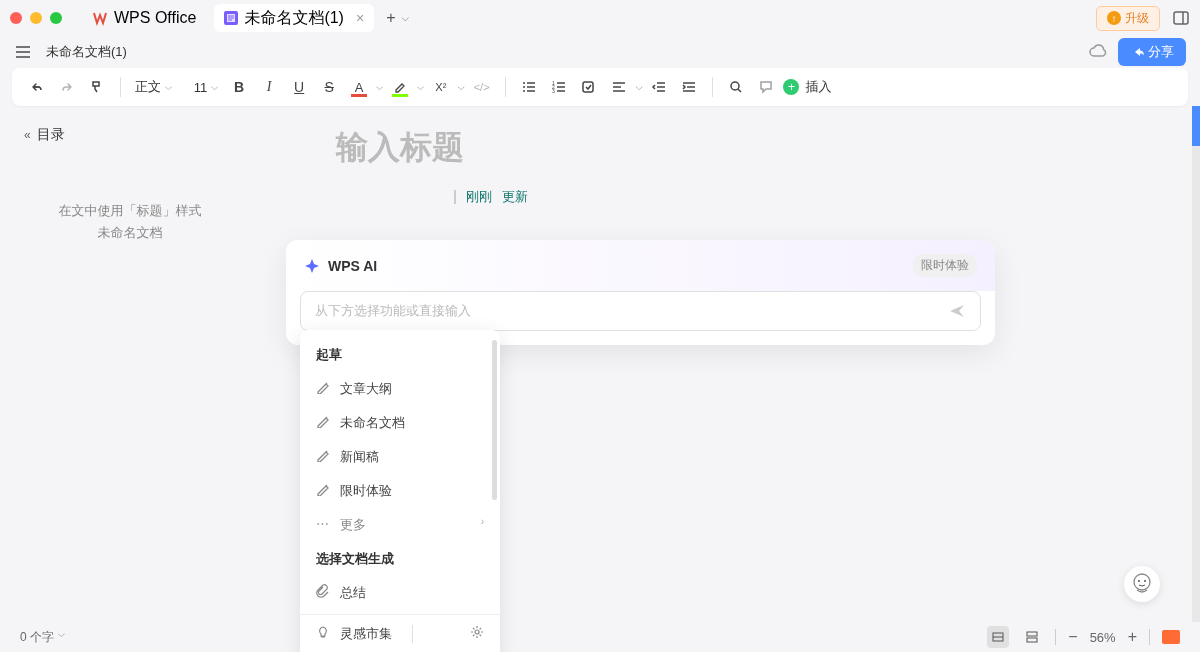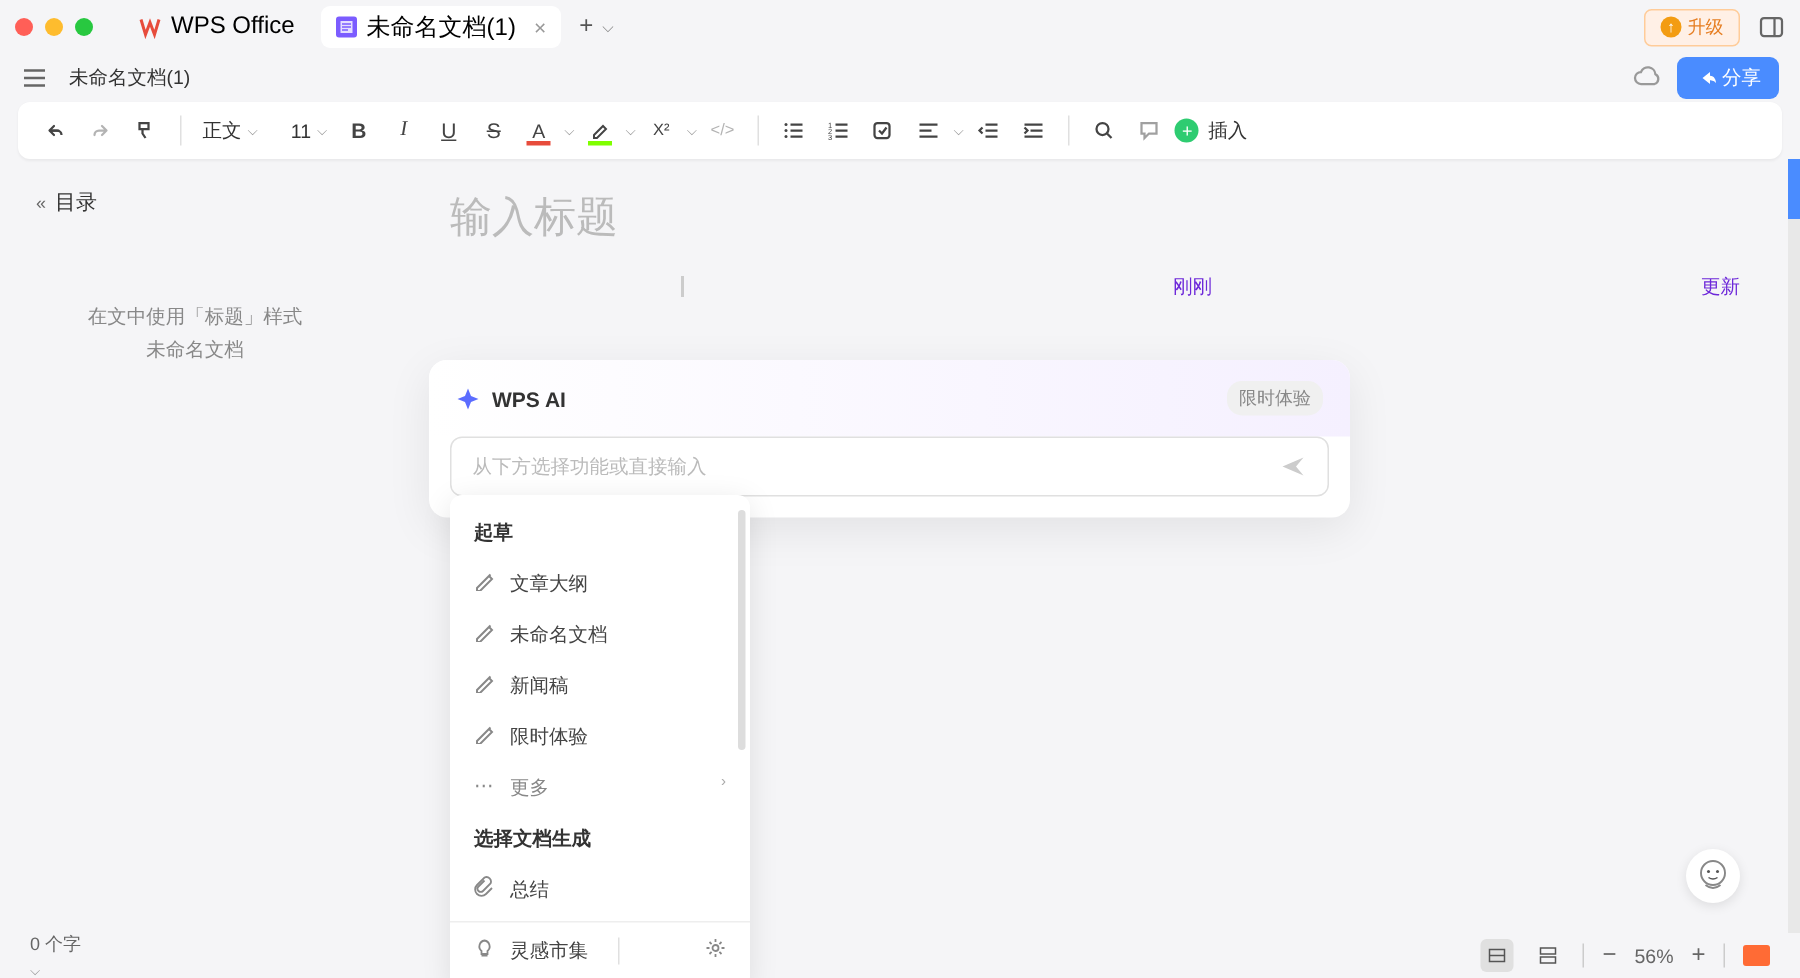--- a/index.html
+++ b/index.html
@@ -48,26 +48,26 @@
 .insert-label { font-size: 13px; color: #333; }
 
 
 .main { position: relative; display: flex; height: calc(100% - 36px - 32px - 38px - 30px); }
 .sidebar-toc { width: 260px; padding: 20px 24px; }
 .toc-header { display: flex; align-items: center; gap: 6px; font-size: 14px; color: #333; font-weight: 500; }
 .toc-collapse { font-size: 12px; color: #666; }
 .toc-hint { margin-top: 56px; font-size: 13px; color: #888; text-align: center; line-height: 1.7; }
 
 .content { flex: 1; padding: 20px 40px; position: relative; }
-.title-placeholder { font-size: 28px; color: #bbb; font-weight: 400; }
-.update-info { margin-top: 18px; margin-left: 154px; display: flex; align-items: center; gap: 10px; font-size: 13px; color: #6d28d9; justify-content: space-between; }
+.title-placeholder { font-size: 32px; color: #bbb; font-weight: 700; margin-left: 36px; }
+.update-info { margin-top: 18px; margin-left: 154px; display: flex; align-items: center; gap: 10px; font-size: 13px; color: #0f766e; }
 .update-bar { width: 2px; height: 14px; background: #ccc; }
 
 
-.ai-panel { position: absolute; left: 286px; top: 240px; width: 614px; background: #fff; border-radius: 12px; box-shadow: 0 8px 30px rgba(0,0,0,0.08); }
+.ai-panel { position: absolute; left: 286px; top: 240px; width: 709px; background: #fff; border-radius: 12px; box-shadow: 0 8px 30px rgba(0,0,0,0.08); }
 .ai-header { display: flex; align-items: center; padding: 14px 18px; background: linear-gradient(to right, #fff, #f5f0ff); border-radius: 12px 12px 0 0; }
 .ai-logo { width: 16px; height: 16px; margin-right: 8px; }
 .ai-title { font-size: 14px; font-weight: 600; color: #333; }
 .ai-badge { margin-left: auto; font-size: 12px; color: #888; background: #f0f0f0; padding: 3px 8px; border-radius: 10px; }
 .ai-input-wrap { padding: 0 14px 14px; }
 .ai-input { display: flex; align-items: center; border: 1px solid #e0e0e0; border-radius: 8px; padding: 10px 14px; }
 .ai-placeholder { font-size: 13px; color: #bbb; flex: 1; }
 .ai-send { color: #ccc; }
 
 .ai-menu { position: absolute; left: 300px; top: 330px; width: 200px; background: #fff; border-radius: 8px; box-shadow: 0 4px 20px rgba(0,0,0,0.1); padding: 8px 0; }
@@ -75,21 +75,21 @@
 .ai-menu-item { display: flex; align-items: flex-start; gap: 10px; padding: 8px 16px; font-size: 13px; color: #444; cursor: pointer; }
 .ai-menu-icon { width: 14px; height: 14px; color: #888; flex-shrink: 0; }
 .ai-menu-more { color: #888; }
 .ai-menu-chevron { margin-left: auto; font-size: 10px; color: #aaa; }
 .ai-menu-footer-sep { width: 1px; height: 18px; background: #e0e0e0; margin: 0 10px; }
 .ai-menu-gear { margin-left: auto; color: #888; }
 .ai-menu-scrollbar { position: absolute; right: 3px; top: 10px; width: 5px; height: 160px; background: #ddd; border-radius: 3px; }
 
 
 .statusbar { position: absolute; bottom: 0; left: 0; right: 0; height: 30px; display: flex; align-items: center; padding: 0 20px; font-size: 12px; color: #666; }
-.word-count { display: flex; align-items: flex-start; gap: 4px; flex-direction: column; }
+.word-count { display: flex; align-items: flex-start; gap: 4px; }
 .status-right { margin-left: auto; display: flex; align-items: center; gap: 12px; }
 .view-btn { width: 22px; height: 22px; display: flex; align-items: center; justify-content: center; border-radius: 4px; }
 .view-btn.active { background: #e0e0e0; }
 .zoom-controls { display: flex; align-items: center; gap: 12px; }
 .zoom-btn { font-size: 16px; color: #666; cursor: pointer; }
 .zoom-level { font-size: 13px; }
 .fullscreen-btn { width: 18px; height: 14px; background: #ff6b35; border-radius: 2px; }
 
 
 .float-mascot { position: absolute; right: 40px; bottom: 50px; width: 36px; height: 36px; border-radius: 50%; background: #fff; box-shadow: 0 2px 8px rgba(0,0,0,0.1); display: flex; align-items: center; justify-content: center; font-size: 20px; }

